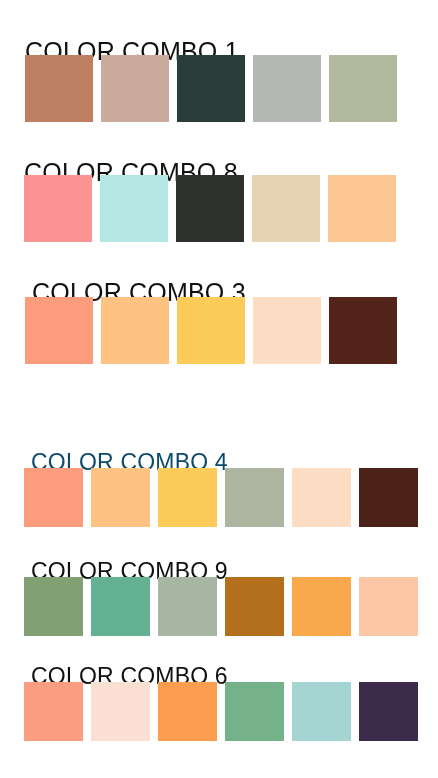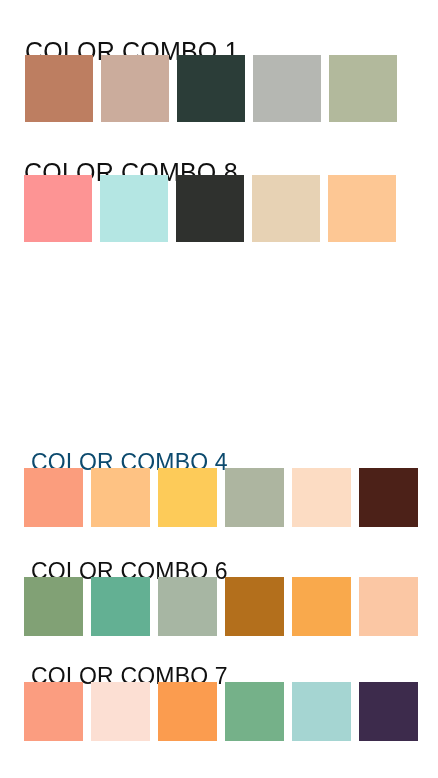--- a/index.html
+++ b/index.html
@@ -119,47 +119,57 @@
     <h2 class="combo-title" style="color: rgb(16, 16, 16);">COLOR COMBO 8</h2>
     <div class="swatch-row">
       <span class="swatch" title="#fd9494" style="background-color: rgb(253, 148, 148);"></span>
       <span class="swatch" title="#b4e6e3" style="background-color: rgb(180, 230, 227);"></span>
       <span class="swatch" title="#2f312e" style="background-color: rgb(47, 49, 46);"></span>
       <span class="swatch" title="#e7d2b4" style="background-color: rgb(231, 210, 180);"></span>
       <span class="swatch" title="#fdc794" style="background-color: rgb(253, 199, 148);"></span>
     </div>
   </section>
 
+  <section class="combo-block group-a" id="combo-3">
+    <h2 class="combo-title" style="color: rgb(16, 16, 16);">COLOR COMBO 3</h2>
+    <div class="swatch-row">
+      <span class="swatch" title="#fb9d7d" style="background-color: rgb(251, 157, 125);"></span>
+      <span class="swatch" title="#fec283" style="background-color: rgb(254, 194, 131);"></span>
+      <span class="swatch" title="#fdcb59" style="background-color: rgb(253, 203, 89);"></span>
+      <span class="swatch" title="#fcdcc3" style="background-color: rgb(252, 220, 195);"></span>
+      <span class="swatch" title="#53251a" style="background-color: rgb(83, 37, 26);"></span>
+    </div>
+  </section>
 
   <section class="combo-block group-b" id="combo-4">
     <h2 class="combo-title" style="color: #0c4a6e;">COLOR COMBO 4</h2>
     <div class="swatch-row">
       <span class="swatch" title="#fb9d7d" style="background-color: rgb(251, 157, 125);"></span>
       <span class="swatch" title="#fec283" style="background-color: rgb(254, 194, 131);"></span>
       <span class="swatch" title="#fdcb59" style="background-color: rgb(253, 203, 89);"></span>
       <span class="swatch" title="#adb5a0" style="background-color: rgb(173, 181, 160);"></span>
       <span class="swatch" title="#fcdcc3" style="background-color: rgb(252, 220, 195);"></span>
       <span class="swatch" title="#4c2118" style="background-color: rgb(76, 33, 24);"></span>
     </div>
   </section>
 
   <section class="combo-block group-b" id="combo-5">
-    <h2 class="combo-title" style="color: rgb(16, 16, 16);">COLOR COMBO 6</h2>
+    <h2 class="combo-title" style="color: rgb(16, 16, 16);">COLOR COMBO 9</h2>
     <div class="swatch-row">
       <span class="swatch" title="#81a175" style="background-color: rgb(129, 161, 117);"></span>
       <span class="swatch" title="#63b093" style="background-color: rgb(99, 176, 147);"></span>
       <span class="swatch" title="#a7b6a3" style="background-color: rgb(167, 182, 163);"></span>
       <span class="swatch" title="#b36f1c" style="background-color: rgb(179, 111, 28);"></span>
       <span class="swatch" title="#f9a94c" style="background-color: rgb(249, 169, 76);"></span>
       <span class="swatch" title="#fbc7a4" style="background-color: rgb(251, 199, 164);"></span>
     </div>
   </section>
 
   <section class="combo-block group-b" id="combo-6">
-    <h2 class="combo-title" style="color: rgb(16, 16, 16);">COLOR COMBO 7</h2>
+    <h2 class="combo-title" style="color: rgb(16, 16, 16);">COLOR COMBO 6</h2>
     <div class="swatch-row">
       <span class="swatch" title="#fb9d80" style="background-color: rgb(251, 157, 128);"></span>
       <span class="swatch" title="#fcdfd3" style="background-color: rgb(252, 223, 211);"></span>
       <span class="swatch" title="#fb9c4f" style="background-color: rgb(251, 156, 79);"></span>
       <span class="swatch" title="#75b189" style="background-color: rgb(117, 177, 137);"></span>
       <span class="swatch" title="#a5d5d2" style="background-color: rgb(165, 213, 210);"></span>
       <span class="swatch" title="#3d2b4c" style="background-color: rgb(61, 43, 76);"></span>
     </div>
   </section>
 

